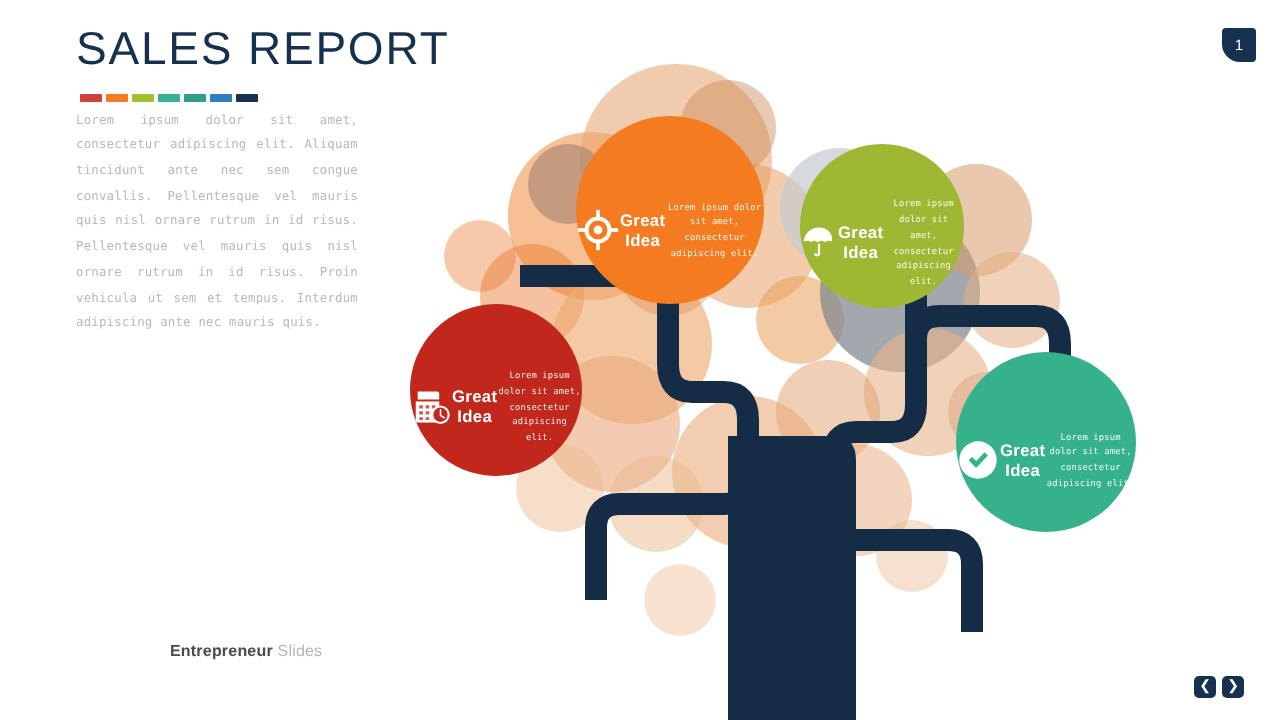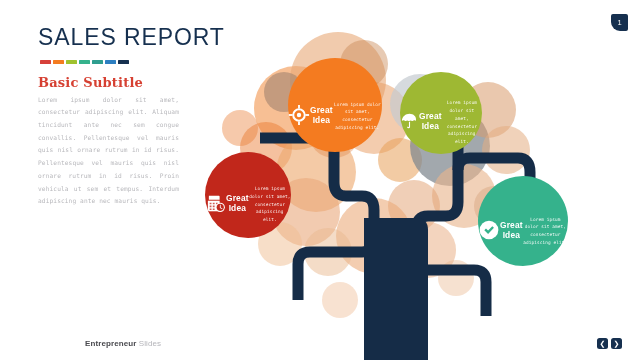--- a/index.html
+++ b/index.html
@@ -3,21 +3,21 @@
 <meta charset="utf-8">
 <style>
   html,body{margin:0;padding:0;}
   body{
     width:640px;height:360px;overflow:hidden;background:#ffffff;
     font-family:"Liberation Sans",sans-serif;position:relative;
   }
   #slide{position:absolute;inset:0;width:640px;height:360px;background:#fff;overflow:hidden;}
 
   
-  #left-panel{position:absolute;left:38px;top:25px;width:150px;z-index:40;}
+  #left-panel{position:absolute;left:38px;top:12px;width:150px;z-index:40;}
   #page-title{
     font-size:23px;letter-spacing:.9px;color:#16304f;
     font-weight:400;line-height:1.05;white-space:nowrap;
   }
   #color-bar{display:flex;gap:2px;margin-top:11px;margin-left:2px;}
   #color-bar span{display:block;width:11px;height:3.5px;border-radius:.5px;}
 
   #subtitle{
     margin-top:11px;font-family:"DejaVu Serif",serif;font-weight:700;
     font-size:13px;color:#d64032;letter-spacing:.2px;
@@ -49,21 +49,21 @@
     max-width:86%;
   }
 
   #idea-orange{left:288px;top:58px;width:94px;height:94px;background:#f47b20;padding-top:22px;}
   #idea-green {left:400px;top:72px;width:82px;height:82px;background:#9eb833;padding-top:19px;}
   #idea-red   {left:205px;top:152px;width:86px;height:86px;background:#c1271b;padding-top:19px;}
   #idea-teal  {left:478px;top:176px;width:90px;height:90px;background:#35b28c;padding-top:20px;}
 
   
   #footer-brand{
-    position:absolute;left:44px;bottom:12px;font-size:8px;z-index:45;
+    position:absolute;left:44px;bottom:30px;font-size:8px;z-index:45;
     letter-spacing:.1px;
     padding-left:41px;
   }
   #brand-main{color:#4a4a4f;font-weight:700;}
   #brand-sub{color:#b5b5ba;font-weight:400;}
 
   #nav-group{position:absolute;right:18px;bottom:11px;display:flex;gap:3px;z-index:45;}
   .nav-btn{
     width:11px;height:11px;border-radius:2.5px;background:#16304f;
     display:flex;align-items:center;justify-content:center;
@@ -196,21 +196,20 @@
     <div id="page-title">SALES REPORT</div>
     <div id="color-bar">
       <span style="background: rgb(214, 64, 58);"></span>
       <span style="background: rgb(244, 123, 32);"></span>
       <span style="background: rgb(159, 194, 46);"></span>
       <span style="background: rgb(53, 178, 140);"></span>
       <span style="background: rgb(47, 158, 143);"></span>
       <span style="background: rgb(45, 127, 193);"></span>
       <span style="background: rgb(22, 48, 79);"></span>
     </div>
-    <div id="subtitle">Basic Subtitle</div>
     <div id="body-copy">Lorem ipsum dolor sit amet, consectetur adipiscing elit. Aliquam tincidunt ante nec sem congue convallis. Pellentesque vel mauris quis nisl ornare rutrum in id risus. Pellentesque vel mauris quis nisl ornare rutrum in id risus. Proin vehicula ut sem et tempus. Interdum adipiscing ante nec mauris quis.</div>
   </div>
 
   <div id="footer-brand">
     <span id="brand-main">Entrepreneur</span>
     <span id="brand-sub">Slides</span>
   </div>
 
   <div id="nav-group">
     <div class="nav-btn">❮</div>

